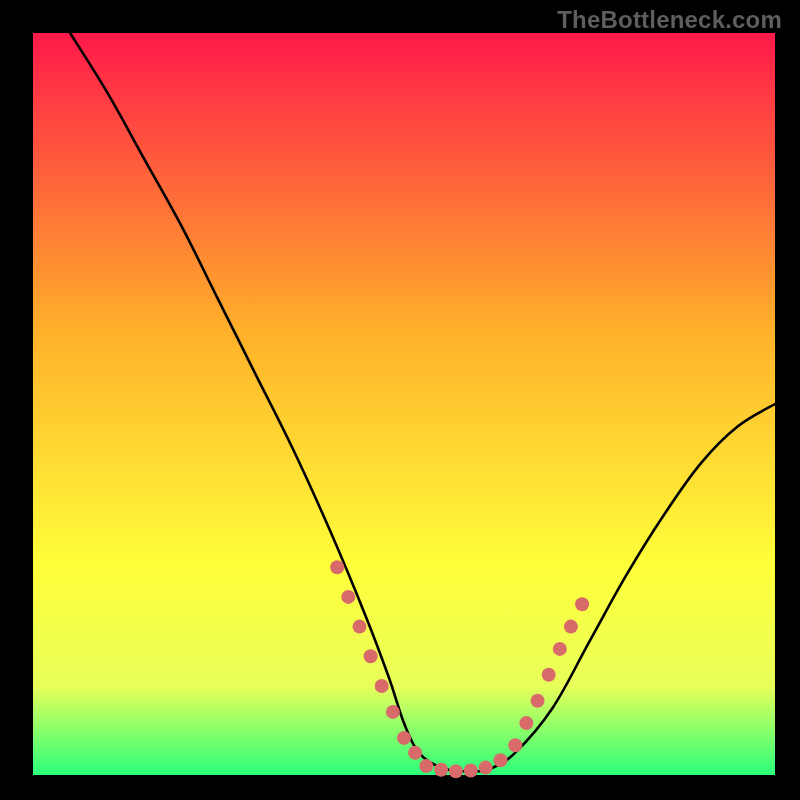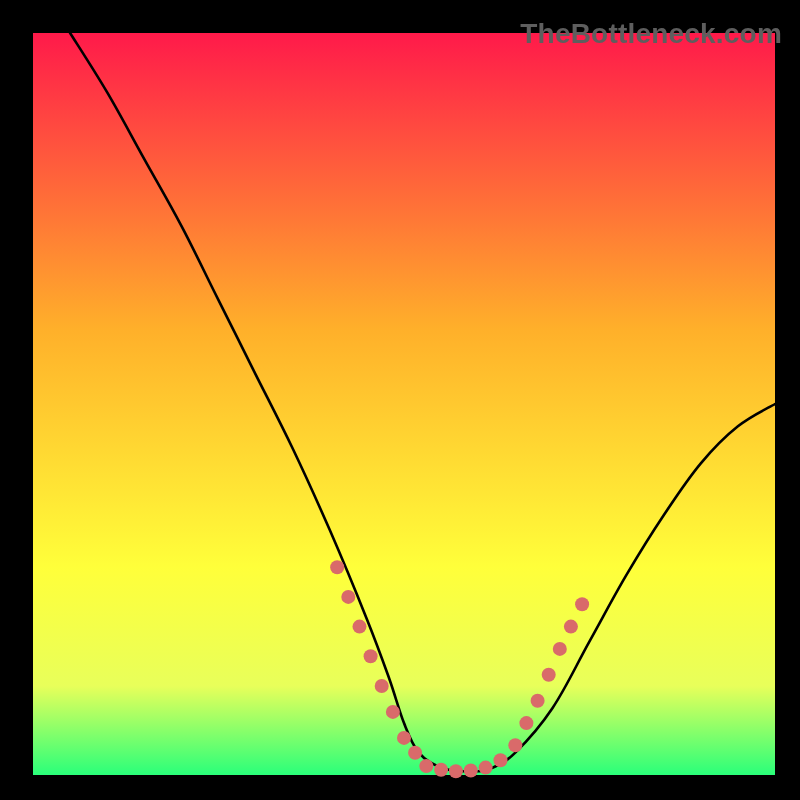--- a/index.html
+++ b/index.html
@@ -13,26 +13,25 @@
   }
   .chart-container {
     position: relative;
     width: 800px;
     height: 800px;
   }
   .watermark {
     position: absolute;
     top: 6px;
     right: 18px;
-    font-size: 28px;
+    font-size: 24px;
     font-weight: bold;
     color: #5e5e5e;
     letter-spacing: 0.2px;
     z-index: 50;
-    margin-top: 12px;
   }
   svg {
     position: absolute;
     top: 0;
     left: 0;
   }
 </style>
 </head>
 <body>
 

